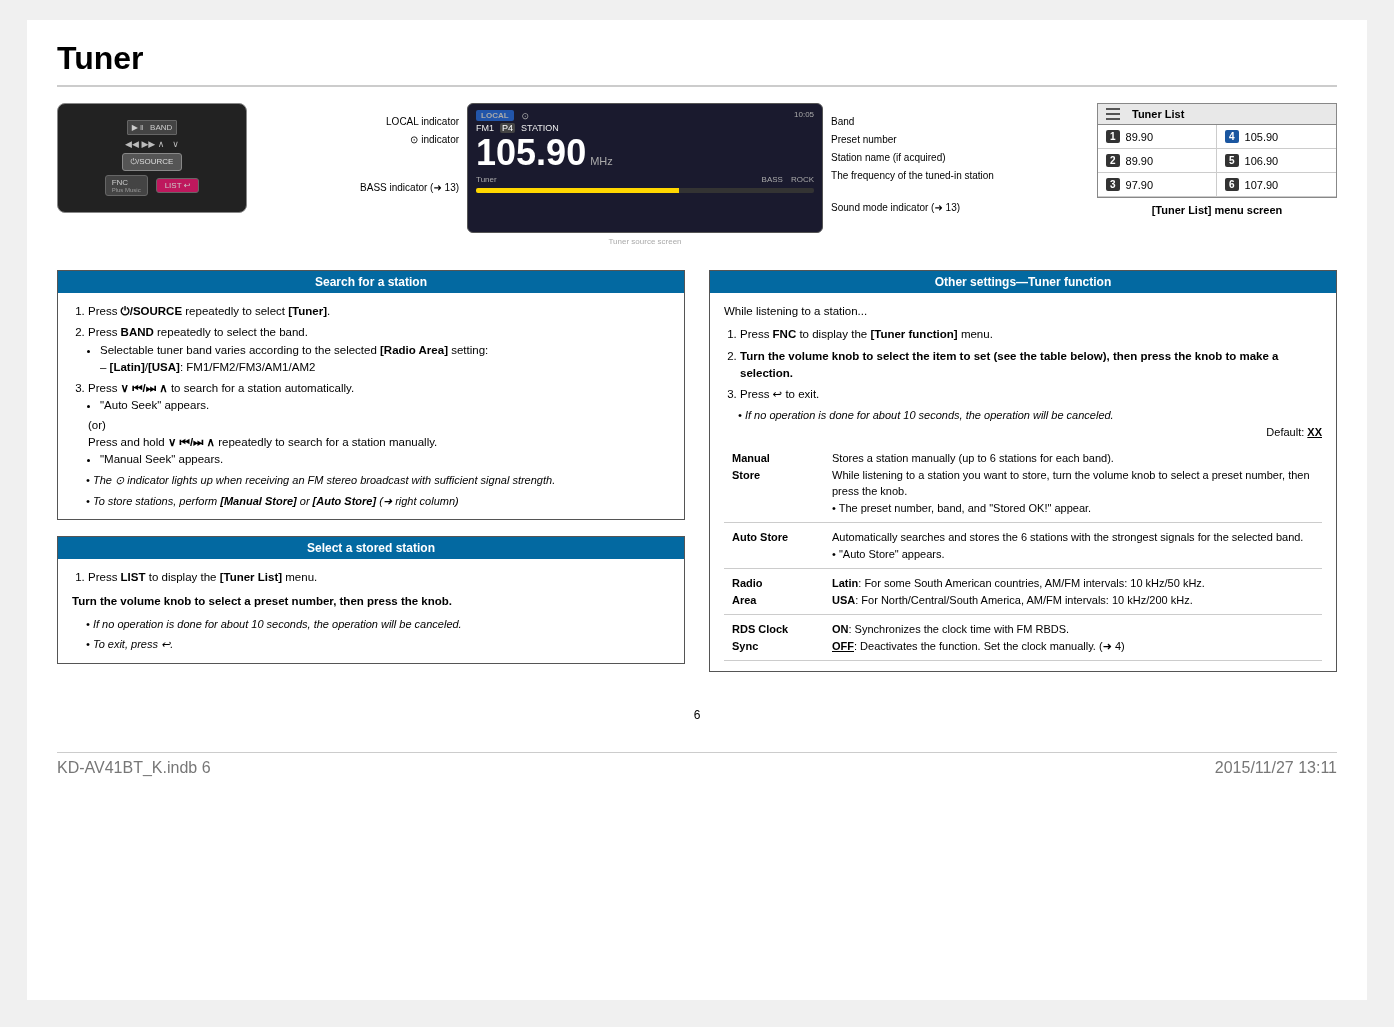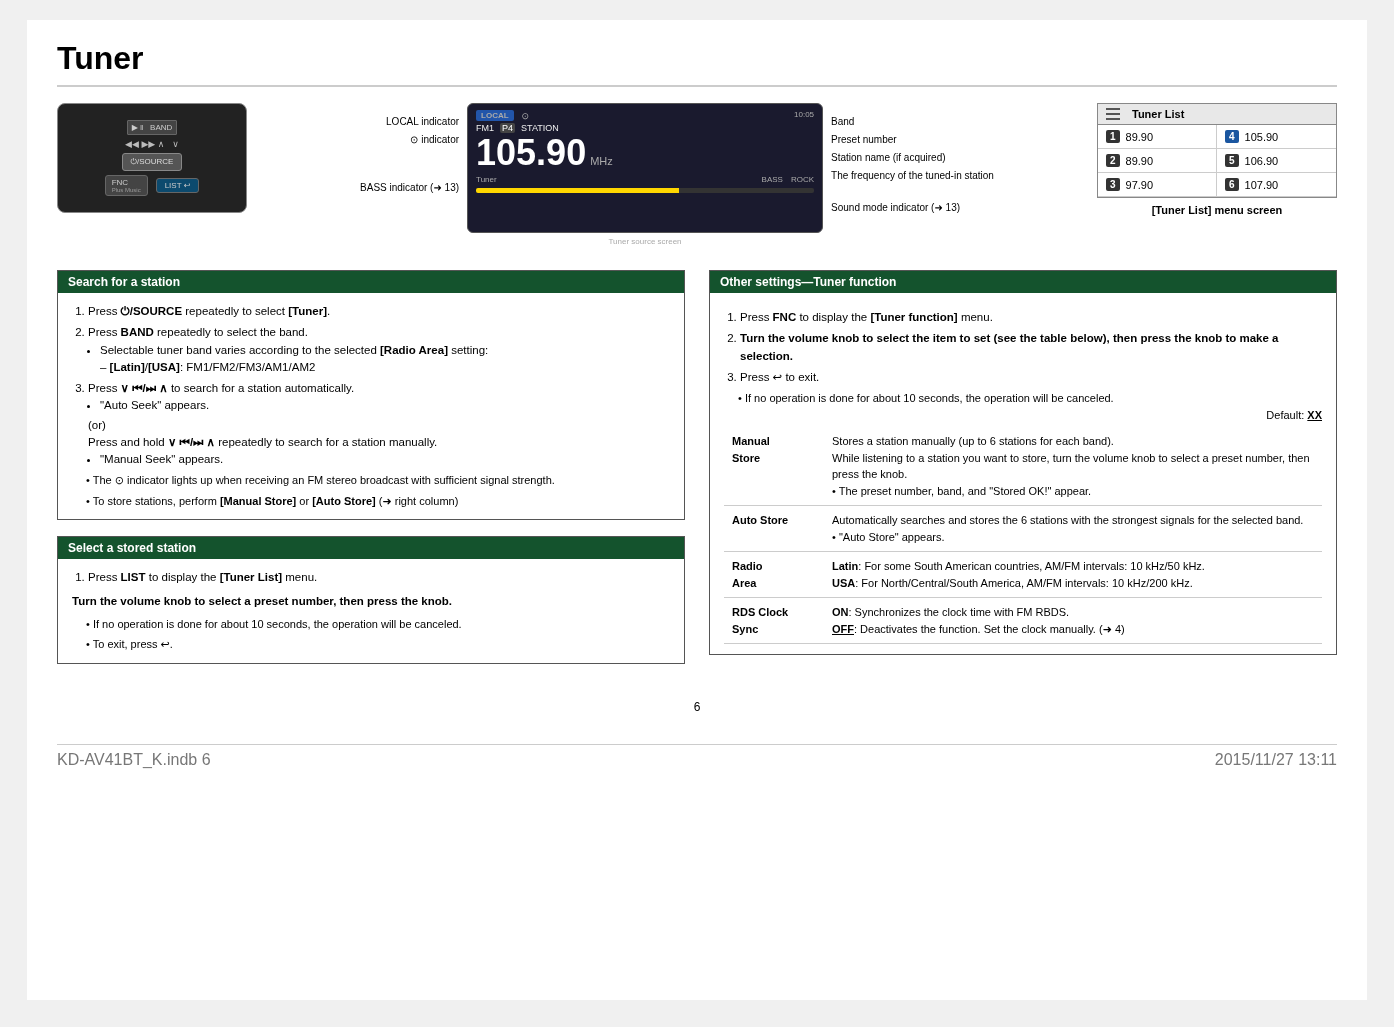--- a/index.html
+++ b/index.html
@@ -72,21 +72,21 @@
       background: #555;
       border: 1px solid #888;
       border-radius: 3px;
       color: #ddd;
       font-size: 8px;
       padding: 3px 6px;
       width: 60px;
       text-align: center;
     }
     .device-list-btn {
-      background: #0c4a6e;
+      background: #be185d;
       border: 1px solid #666;
       border-radius: 3px;
       color: #ccc;
       font-size: 8px;
       padding: 2px 8px;
     }
     .device-fnc-btn {
       background: #444;
       border: 1px solid #666;
       border-radius: 3px;
@@ -199,25 +199,26 @@
       grid-template-columns: 1fr 1fr;
       gap: 24px;
       margin-top: 8px;
     }
 
     .section-box {
       border: 1px solid #555;
       margin-bottom: 16px;
     }
     .section-header {
-      background: #14532d;
+      background: #0369a1;
       color: #fff;
       padding: 4px 10px;
       font-weight: bold;
       font-size: 12px;
+      text-align: center;
     }
     .section-content {
       padding: 10px 14px;
       font-size: 11.5px;
       line-height: 1.5;
     }
     .section-content ol {
       margin-left: 16px;
     }
     .section-content li {
@@ -250,21 +251,21 @@
       width: 100px;
       white-space: nowrap;
     }
     .default-row {
       text-align: right;
       font-size: 11px;
       margin-bottom: 2px;
     }
     .default-bold { font-weight: bold; text-decoration: underline; }
 
-    .bullet-item { margin-left: 14px; font-size: 11px; margin-top: 4px; }
+    .bullet-item { margin-left: 14px; font-size: 11px; margin-top: 4px; font-style: italic; }
     .bullet-item::before { content: "• "; }
 
     .page-num {
       text-align: center;
       font-size: 12px;
       margin-top: 20px;
     }
     .footer {
       display: flex;
       justify-content: space-between;
@@ -488,20 +489,21 @@
           <div class="bullet-item">If no operation is done for about 10 seconds, the operation will be canceled.</div>
           <div class="bullet-item">To exit, press ↩.</div>
         </div>
       </div>
     </div>
 
     <div class="right-col">
       <div class="section-box">
         <div class="section-header">Other settings—Tuner function</div>
         <div class="section-content">
+          <p>While listening to a station...</p>
           <ol style="margin-top:6px;">
             <li>Press <b>FNC</b> to display the <b>[Tuner function]</b> menu.</li>
             <li><b>Turn the volume knob to select the item to set (see the table below), then press the knob to make a selection.</b></li>
             <li>Press ↩ to exit.</li>
           </ol>
           <div class="bullet-item">If no operation is done for about 10 seconds, the operation will be canceled.</div>
 
           <div class="default-row">Default: <span class="default-bold">XX</span></div>
 
           <table class="settings-table">

